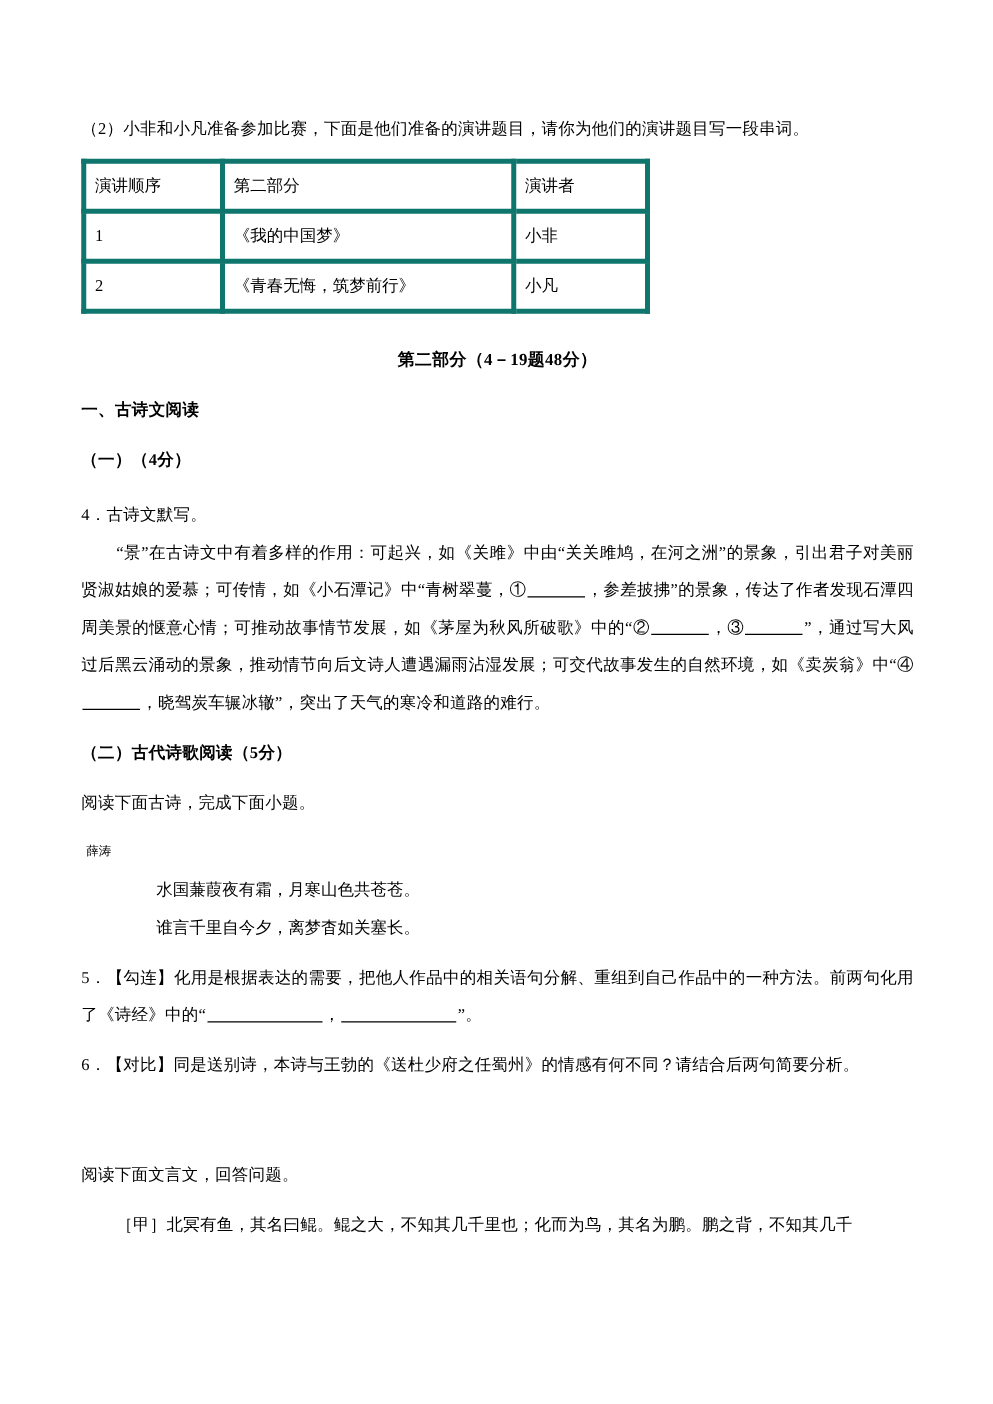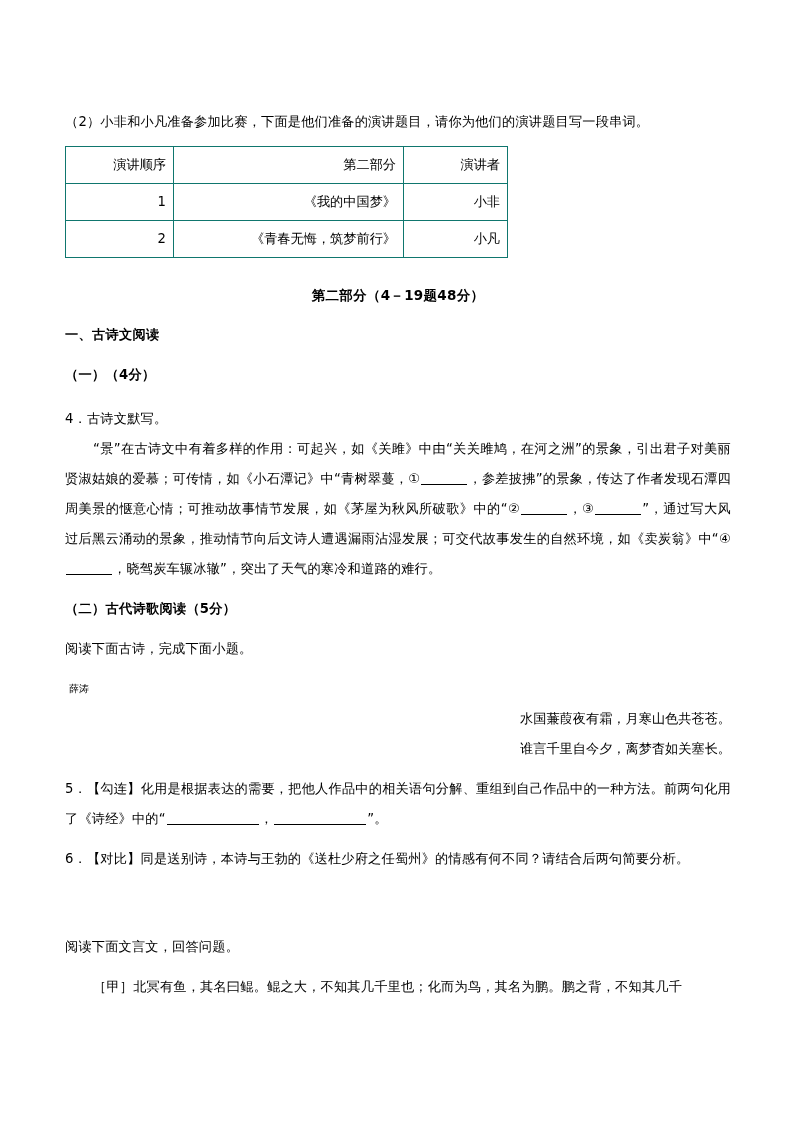--- a/index.html
+++ b/index.html
@@ -20,22 +20,23 @@
     left: 0;
     top: 0;
     width: 794px;
     height: 1123px;
     box-sizing: border-box;
     padding: 0;
   }
   .content {
     position: absolute;
     left: 65px;
-    top: 107px;
+    top: 88px;
     width: 666px;
+    font-family: Liberation Serif, serif;
   }
 
   
   .para {
     font-size: 13.2px;
     line-height: 30px;
     letter-spacing: 0.2px;
     text-align: justify;
     margin: 0;
     white-space: normal;
@@ -67,27 +68,26 @@
   .spacer-30 { height: 30px; }
 
   
   .speech-table {
     border-collapse: collapse;
     width: 397px;
     margin: 9px 0 0 0;
     table-layout: fixed;
   }
   .speech-table td {
-    border: 1px solid #0f766e;
+    border: 4px solid #0f766e;
     font-size: 13.2px;
     line-height: 18px;
     padding: 9px 7px 9px 7px;
     vertical-align: middle;
     height: 18px;
-    text-align: right;
   }
   .col-order  { width: 93px; }
   .col-title  { width: 215px; }
   .col-person { width: 89px; }
 
   
   .poem-title {
     font-size: 13.2px;
     line-height: 30px;
     text-align: center;
@@ -97,21 +97,21 @@
   .poem-author {
     font-size: 10px;
     line-height: 30px;
     text-align: left;
     margin: 0;
     padding-left: 4px;
   }
   .poem-line {
     font-size: 13.2px;
     line-height: 30px;
-    text-align: right;
+    text-align: left;
     margin: 0;
     padding-left: 60px;
   }
 
   
   .blank-s {
     display: inline-block;
     width: 46px;
     border-bottom: 1.4px solid #000;
     height: 13px;

